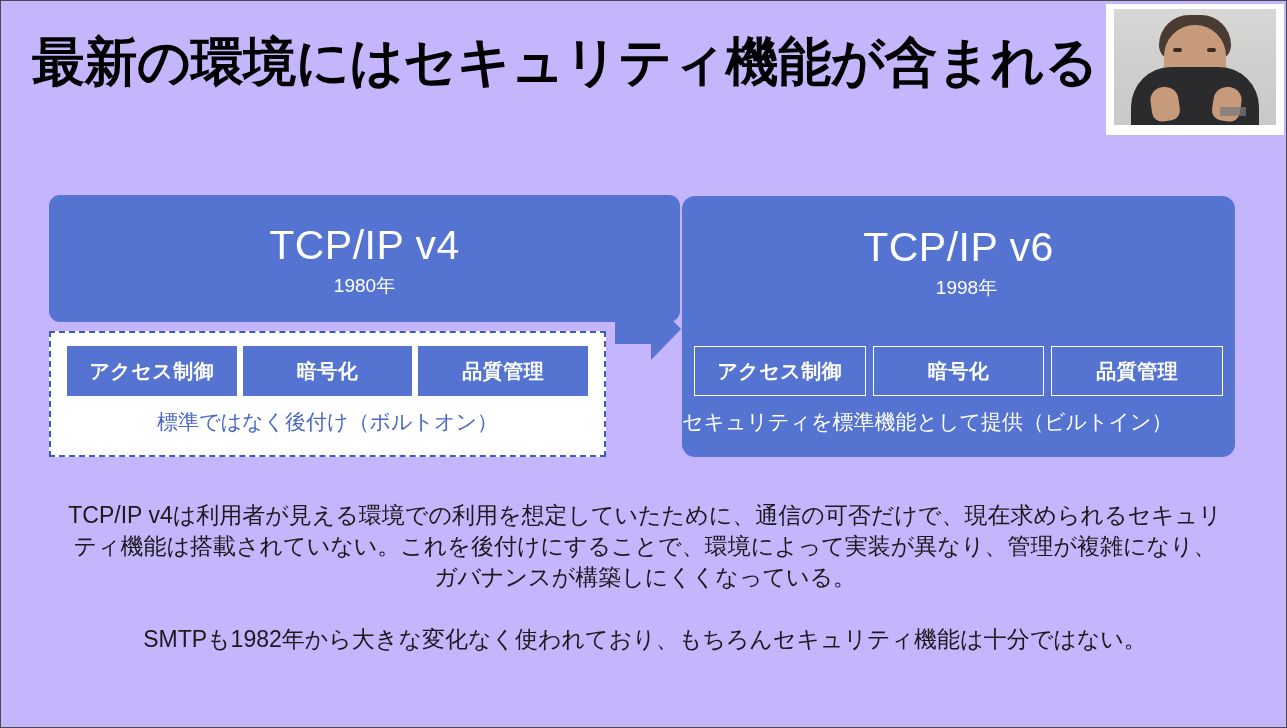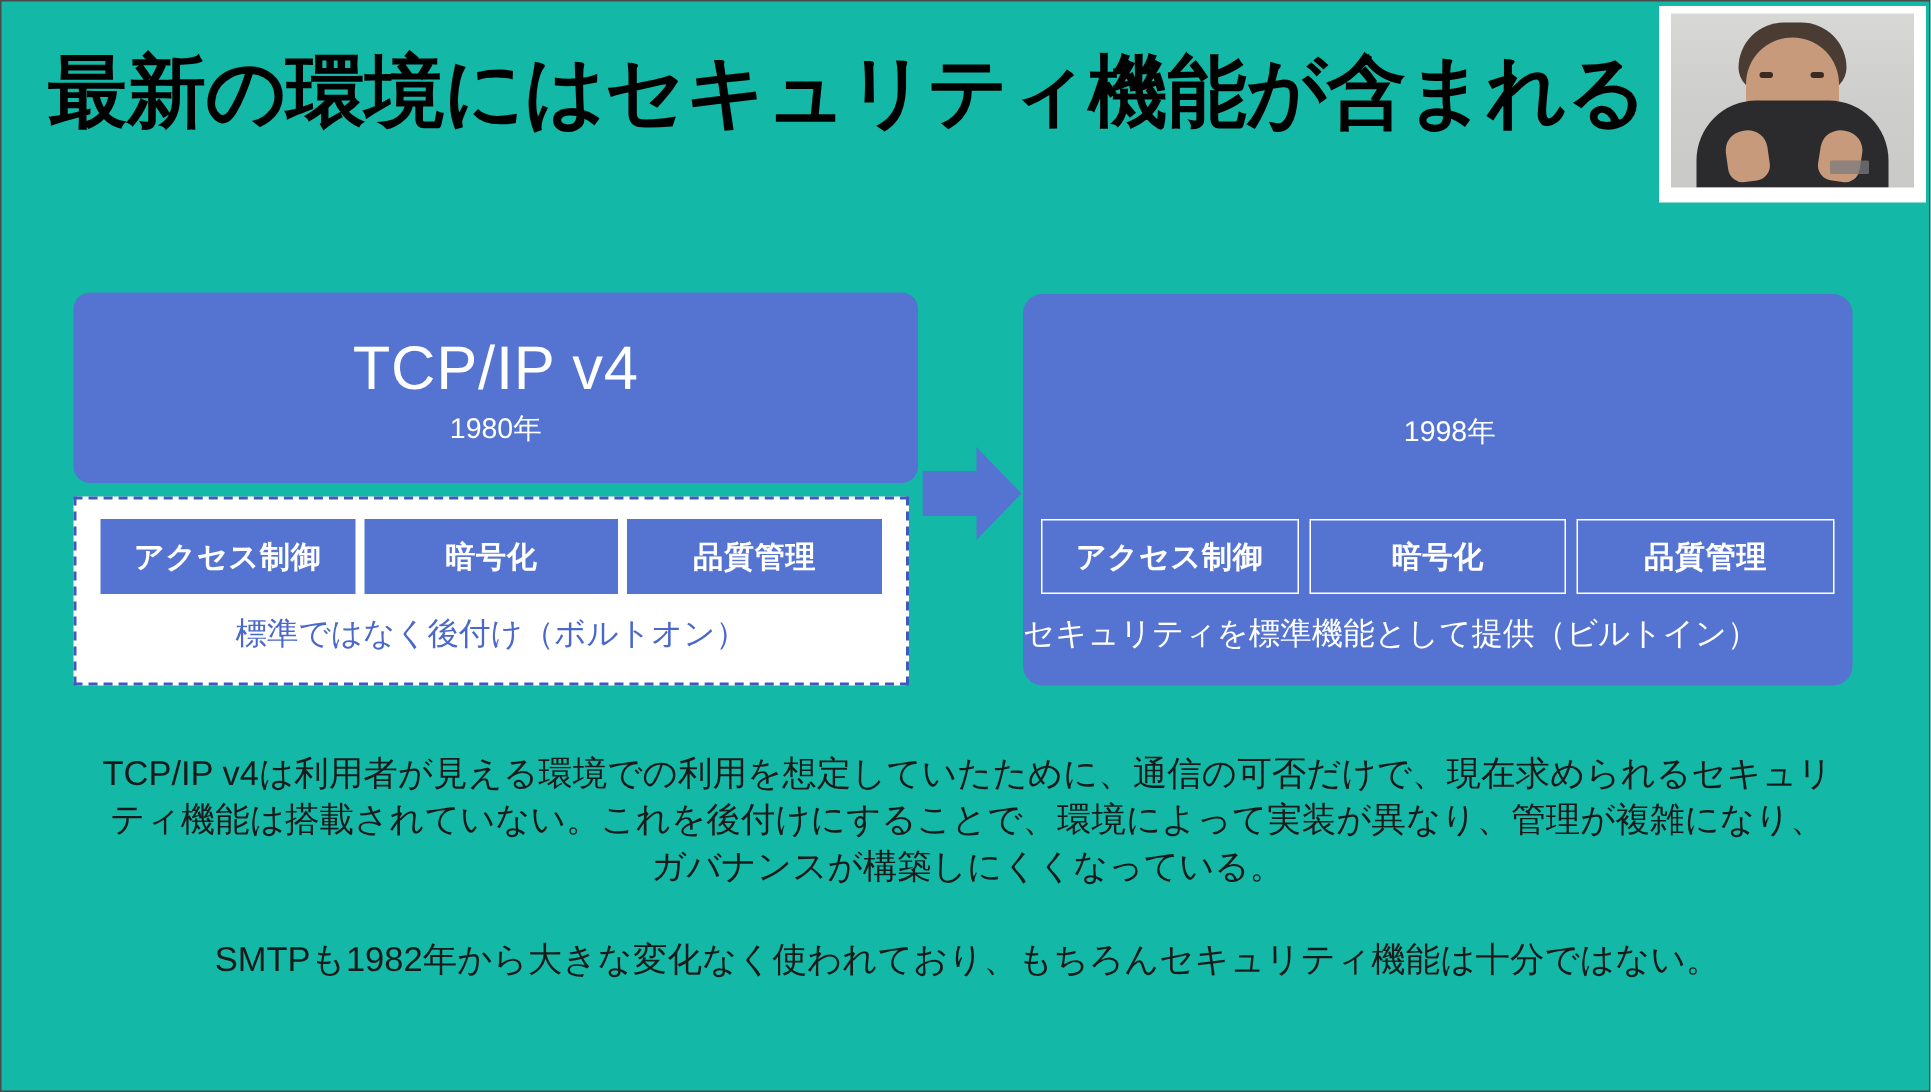--- a/index.html
+++ b/index.html
@@ -7,21 +7,21 @@
     padding: 0;
     background: #ffffff;
   }
   body {
     font-family: "Liberation Sans", "DejaVu Sans", sans-serif;
   }
   #slide {
     position: relative;
     width: 1287px;
     height: 728px;
-    background: #14b8a6;
+    background: #c4b5fd;
     overflow: hidden;
     box-sizing: border-box;
     border: 1px solid #4a4a4a;
   }
 
   
   #slide-title {
     position: absolute;
     left: 31px;
     top: 23px;
@@ -124,21 +124,21 @@
     opacity: .75;
     border-radius: 1px;
   }
   #diagram { position: absolute; left: 0; top: 0; width: 100%; height: 100%; }
 
   
   #v4-header {
     position: absolute;
     left: 48px;
     top: 194px;
-    width: 563px;
+    width: 631px;
     height: 127px;
     background: #5574d2;
     border-radius: 11px;
     box-sizing: border-box;
   }
   #v4-header .big-label {
     position: absolute;
     left: 0; right: 0;
     top: 27px;
     text-align: center;
@@ -311,20 +311,21 @@
       <div id="v4-caption">標準ではなく後付け（ボルトオン）</div>
     </div>
 
     <div id="transition-arrow">
       <svg width="66" height="62" viewBox="0 0 66 62" aria-hidden="true">
         <polygon points="0,16 36,16 36,0 66,31 36,62 36,46 0,46" fill="#5574d2"></polygon>
       </svg>
     </div>
 
     <div id="v6-box">
+      <div class="big-label">TCP/IP v6</div>
       <div class="year-label">1998年</div>
       <div id="v6-chip-row">
         <div class="chip">アクセス制御</div>
         <div class="chip">暗号化</div>
         <div class="chip">品質管理</div>
       </div>
       <div id="v6-caption">セキュリティを標準機能として提供（ビルトイン）</div>
     </div>
 
   </div>

